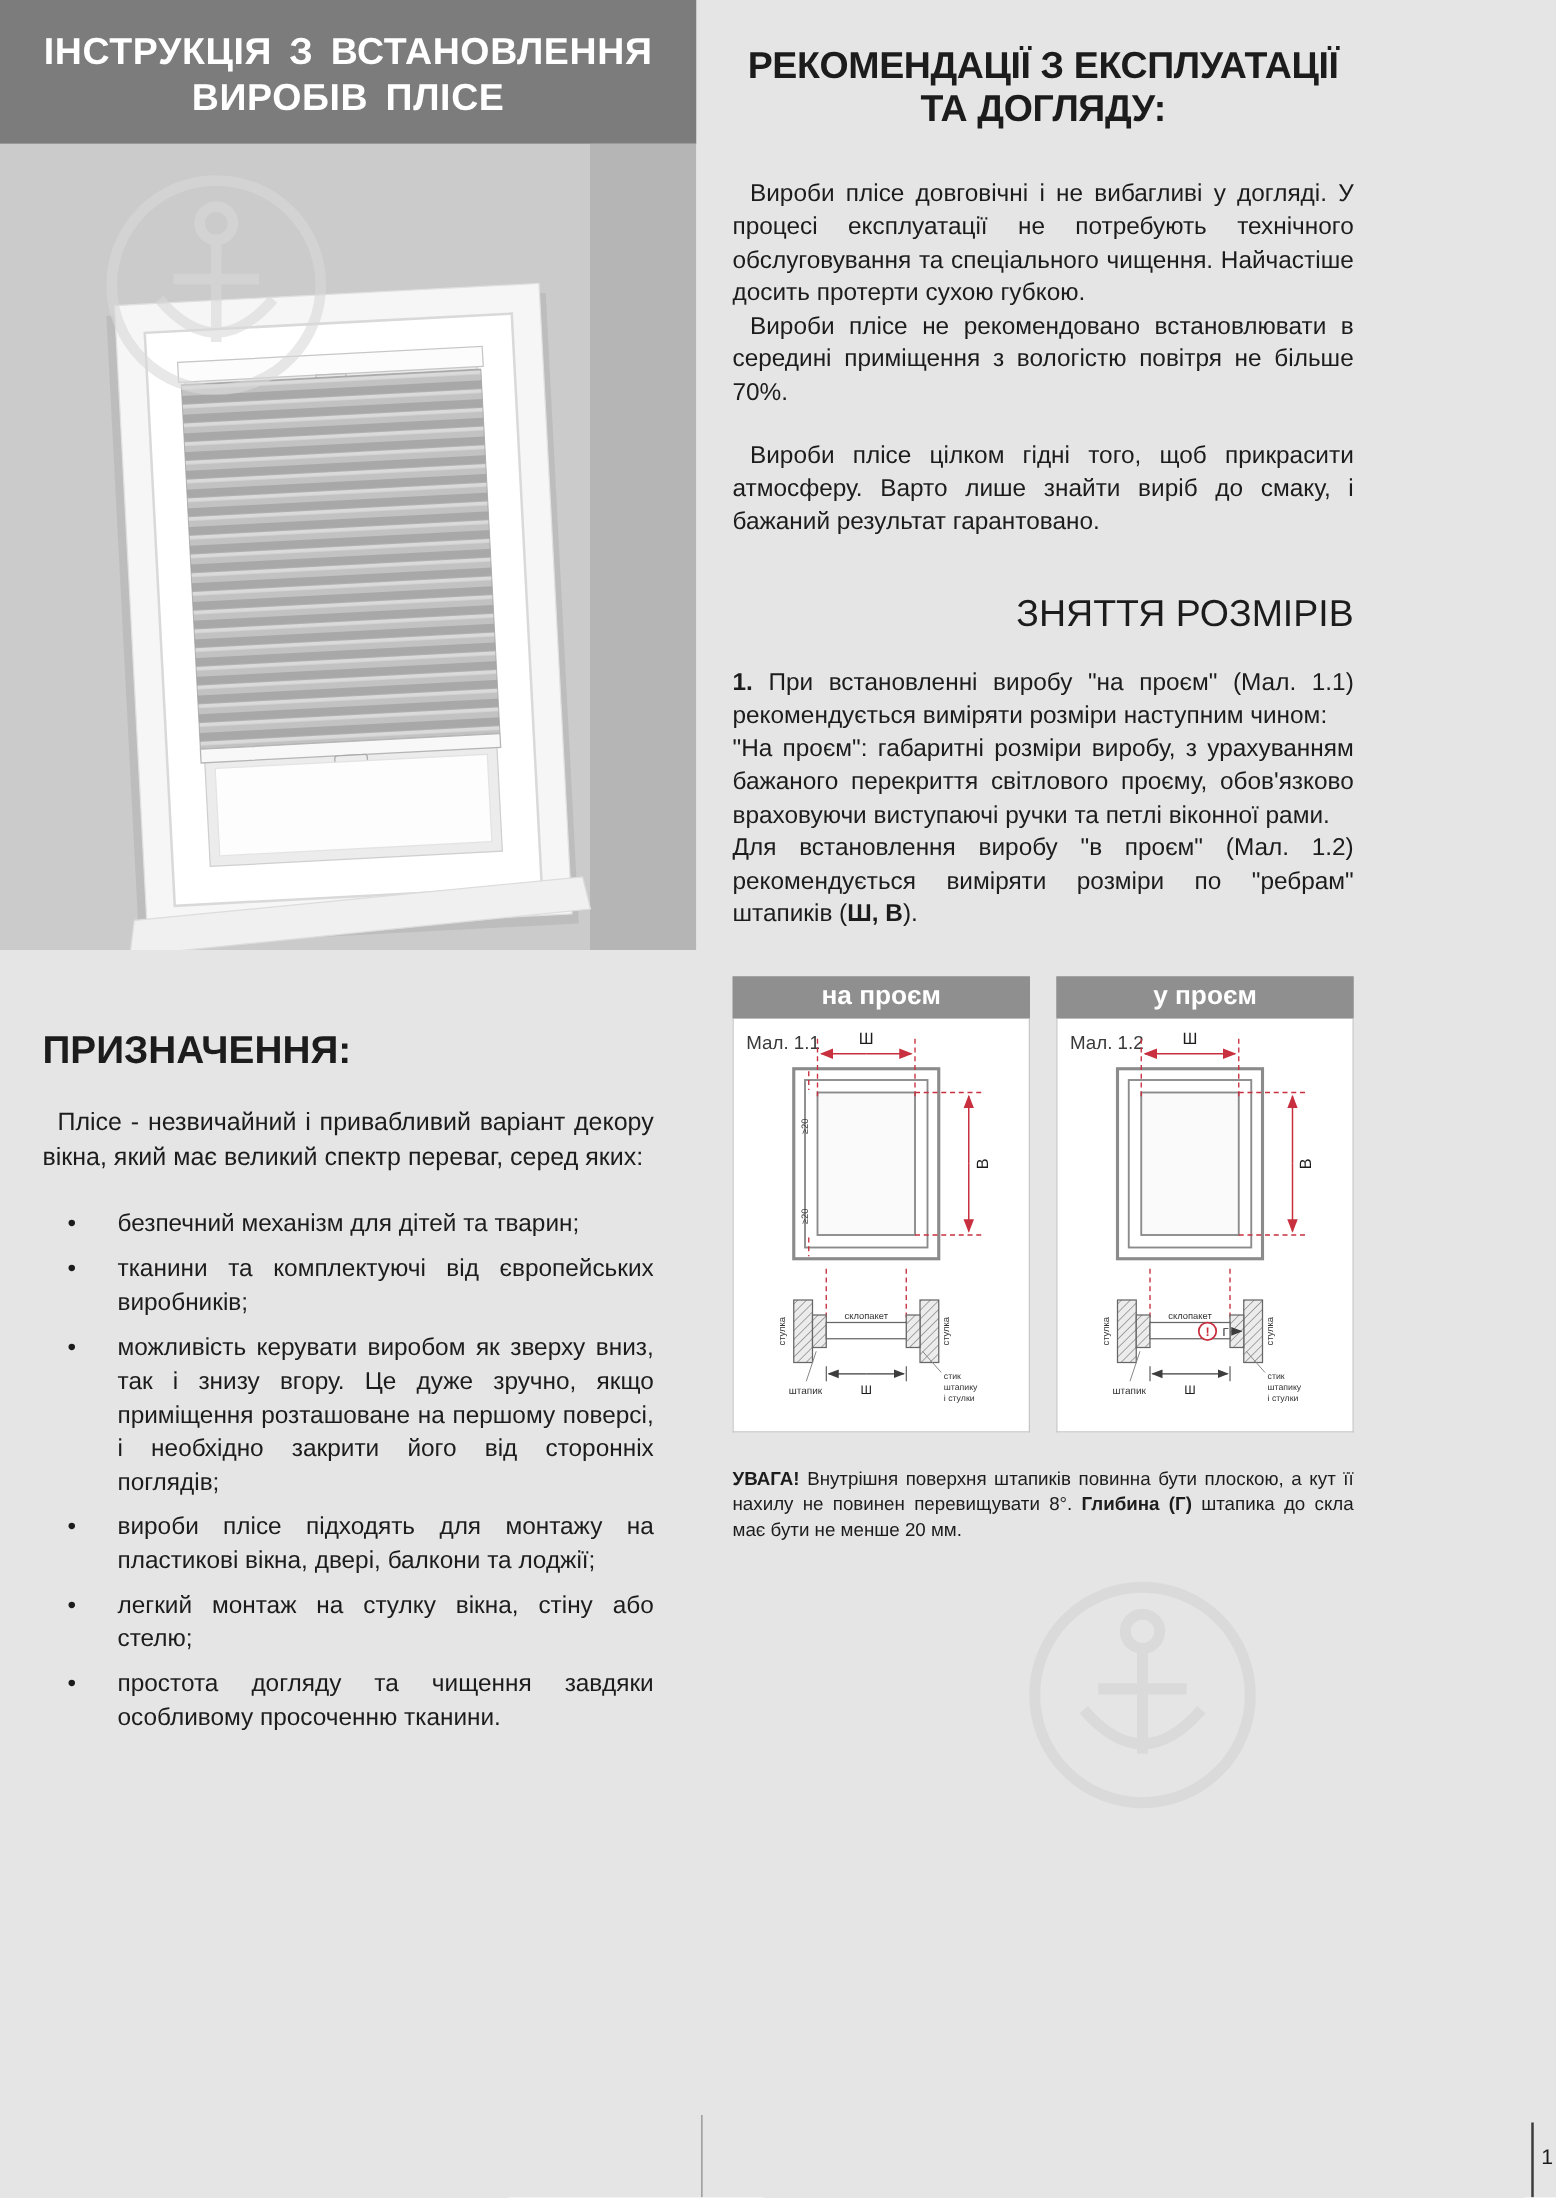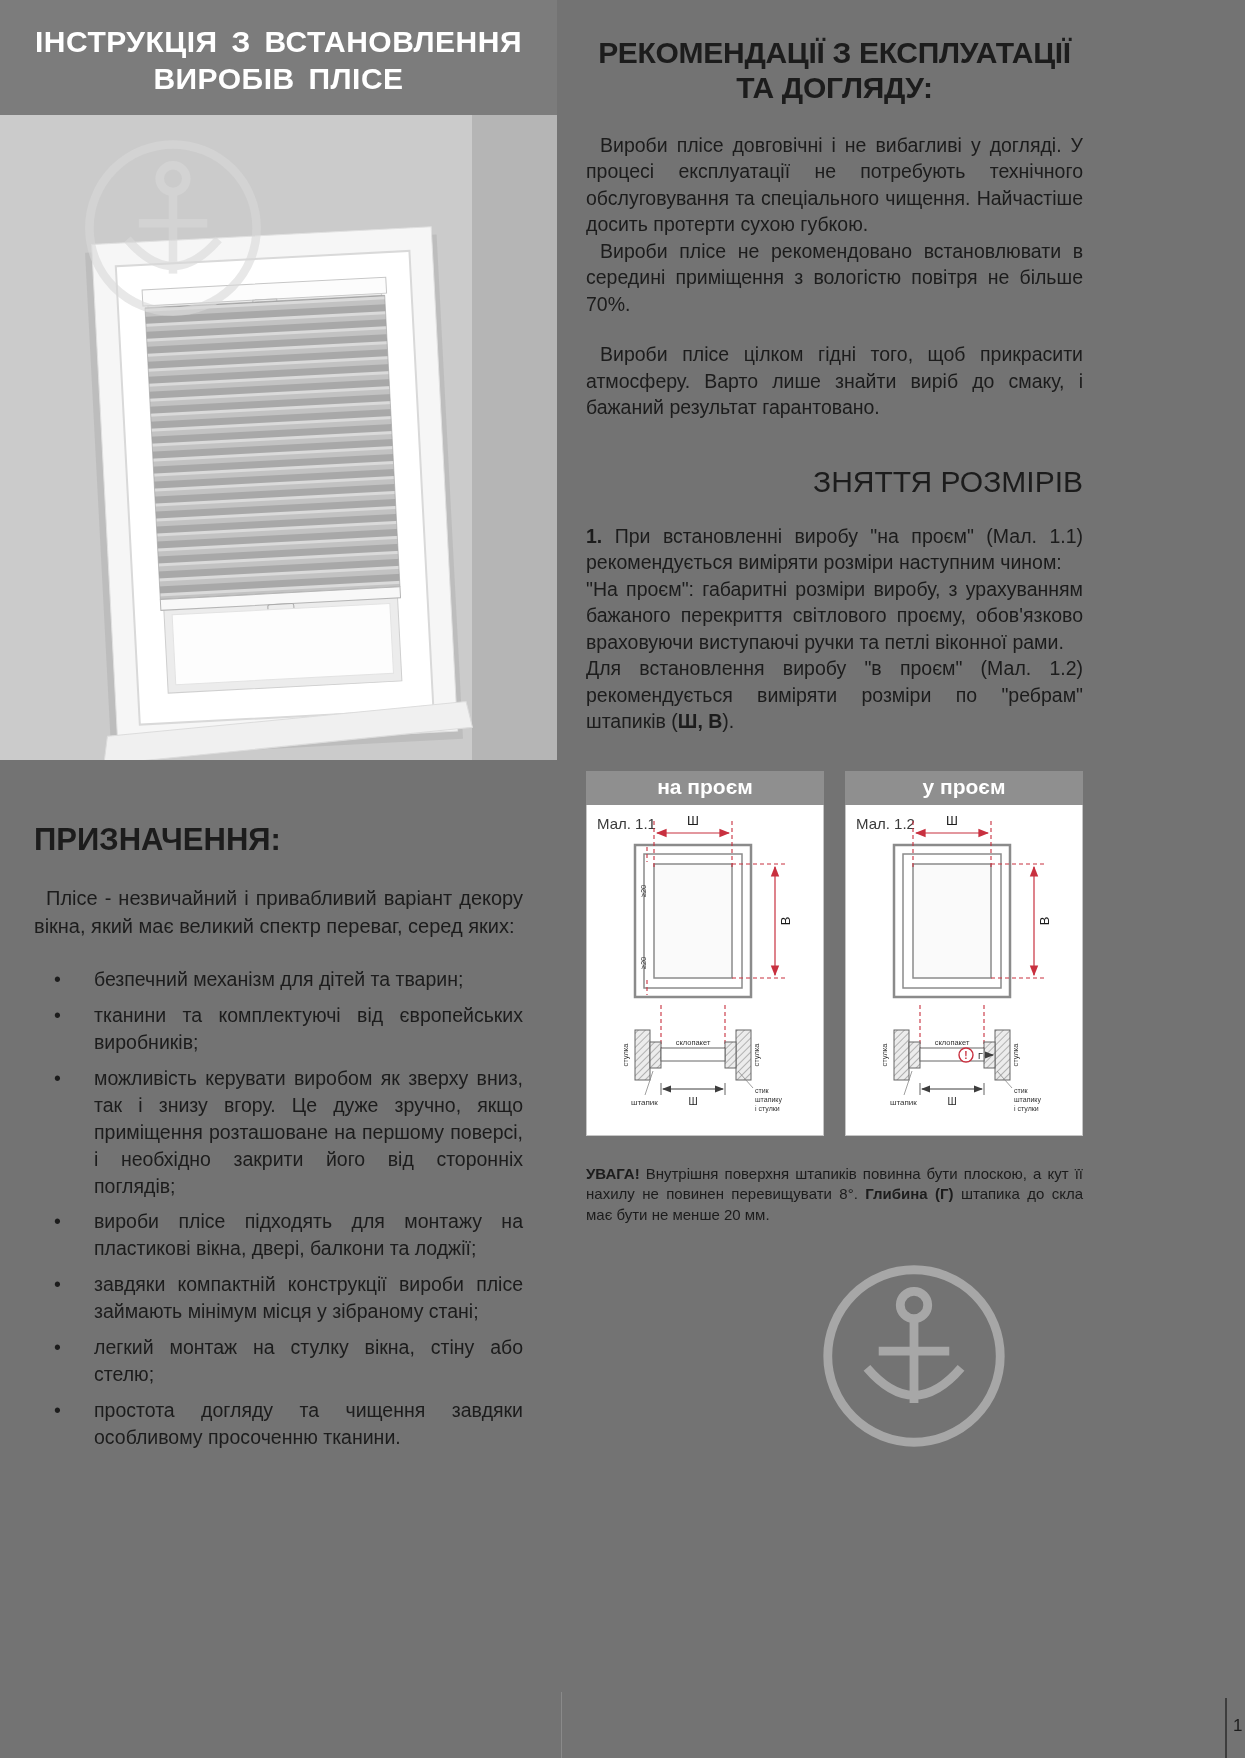--- a/index.html
+++ b/index.html
@@ -1,17 +1,17 @@
 <!DOCTYPE html>
 <html><head>
 <meta charset="utf-8">
 <style>
   html,body { margin:0; padding:0; background:#ffffff; }
   .page {
-    position:relative; width:1245px; height:1758px; background:#737373;
+    position:relative; width:1245px; height:1758px; background:#e5e5e5;
     font-family:"Liberation Sans", sans-serif; color:#1c1c1c; overflow:hidden;
   }
   
   .left-col { position:absolute; left:0; top:0; width:557px; }
   .left-header {
     background:#7c7c7c; color:#ffffff; text-align:center;
     padding:24px 28px 18px 28px;
   }
   .lh-line { font-weight:bold; font-size:30px; line-height:1.22; letter-spacing:0.5px; word-spacing:5px; }
   .photo { width:557px; height:645px; }
@@ -25,21 +25,21 @@
   .adv { list-style:none; margin:26px 0 0 0; padding:0; }
   .adv li {
     position:relative; padding-left:60px; margin-bottom:9px;
     font-size:19.5px; line-height:1.38; text-align:justify;
   }
   .adv li::before { content:"\2022"; position:absolute; left:20px; top:0; }
   
   .right-col { position:absolute; left:586px; top:36px; width:497px; }
   .r-title { font-size:30px; font-weight:bold; line-height:1.16; text-align:center; margin:0; letter-spacing:-0.3px; }
   .care-p { font-size:19.5px; line-height:1.36; text-align:justify; text-indent:14px; margin:0; }
-  .care-p.first { margin-top:26px; }
+  .care-p.first { margin-top:36px; }
   .care-p.gap { margin-top:24px; }
   .m-title { font-size:30px; font-weight:normal; text-align:right; margin:44px 0 24px 0; }
   .m-p { font-size:19.5px; line-height:1.36; text-align:justify; margin:0; }
   .m-bullets { list-style:none; margin:4px 0; padding:0; }
   .m-bullets li {
     position:relative; padding-left:52px; margin:2px 0;
     font-size:19.5px; line-height:1.36; text-align:justify;
   }
   .m-bullets li::before { content:"\2022"; position:absolute; left:8px; top:0; }
   .figures { display:flex; gap:21px; margin-top:36px; }
@@ -104,21 +104,20 @@
     </div>
 
     <section class="purpose">
       <h2 class="sec-title">ПРИЗНАЧЕННЯ:</h2>
       <p class="intro">Плісе - незвичайний і привабливий варіант декору вікна, який має великий спектр переваг, серед яких:</p>
       <ul class="adv">
         <li>безпечний механізм для дітей та тварин;</li>
         <li>тканини та комплектуючі від європейських виробників;</li>
         <li>можливість керувати виробом як зверху вниз, так і знизу вгору. Це дуже зручно, якщо приміщення розташоване на першому поверсі, і необхідно закрити його від сторонніх поглядів;</li>
         <li>вироби плісе підходять для монтажу на пластикові вікна, двері, балкони та лоджії;</li>
-        <li>завдяки компактній конструкції вироби плісе займають мінімум місця у зібраному стані;</li>
         <li>легкий монтаж на стулку вікна, стіну або стелю;</li>
         <li>простота догляду та чищення завдяки особливому просоченню тканини.</li>
       </ul>
     </section>
   </div>
 
   <div class="right-col">
 
     <h2 class="r-title">
       <span style="display:block">РЕКОМЕНДАЦІЇ З ЕКСПЛУАТАЦІЇ</span>

